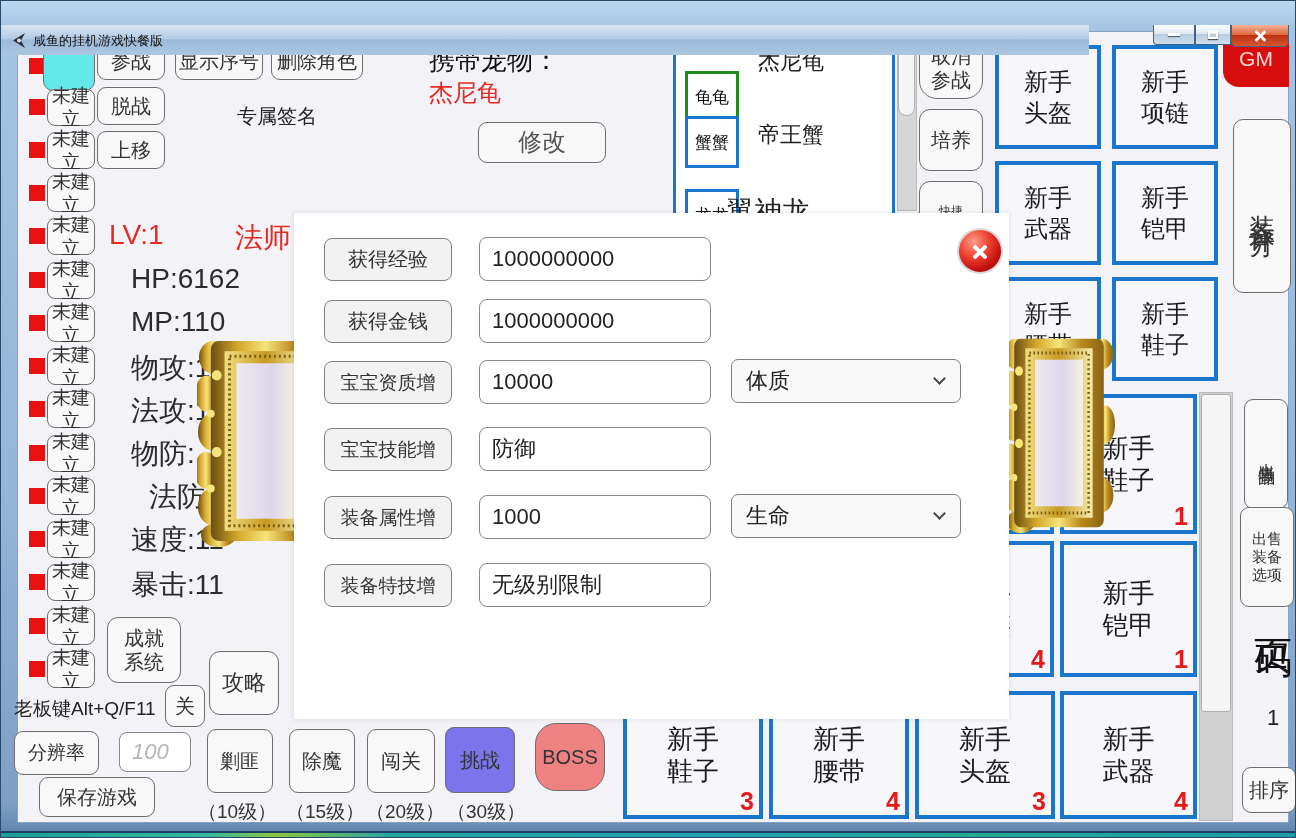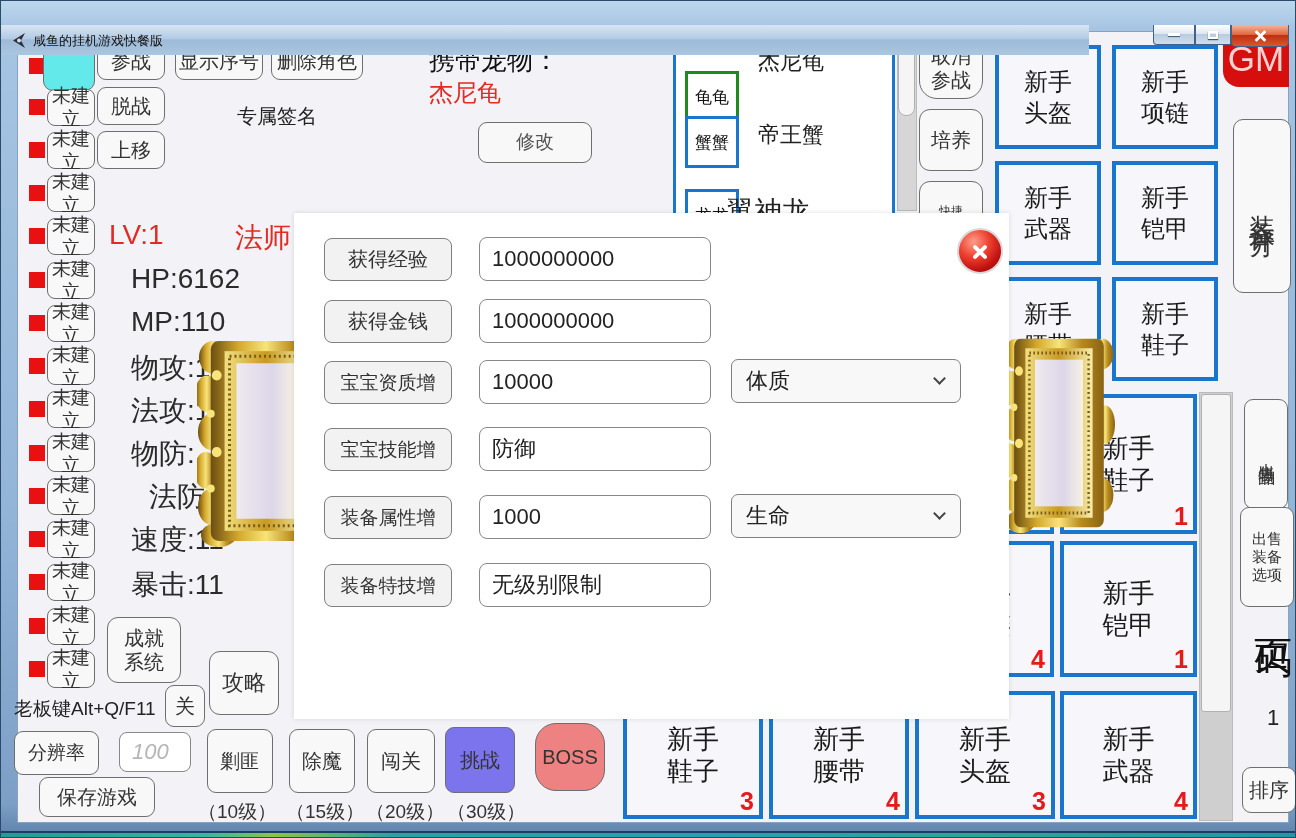--- a/index.html
+++ b/index.html
@@ -115,21 +115,21 @@
       <div class="red-sq" style="position: absolute; left: 28px; top: 660px;"></div>
       <div class="btn" style="position: absolute; left: 46px; top: 650px; width: 48px; height: 37px; font-size: 19px; border-radius: 8px; padding: 0px;">未建立</div>
     </div>
 
   <div class="abs btn" style="left:96px;top:40px;width:68px;height:39px;font-size:20px">参战</div>
   <div class="abs btn" style="left:96px;top:86px;width:68px;height:38px;font-size:20px">脱战</div>
   <div class="abs btn" style="left:96px;top:130px;width:68px;height:38px;font-size:20px">上移</div>
   <div class="abs btn" style="left:174px;top:40px;width:88px;height:39px;font-size:20px">显示序号</div>
   <div class="abs btn" style="left:270px;top:40px;width:92px;height:39px;font-size:20px">删除角色</div>
   <div class="abs" style="left:236px;top:102px;font-size:20px;color:#222">专属签名</div>
-  <div class="abs btn" style="left:477px;top:121px;width:114px;height:41px;font-size:19px;color:#555">修改</div>
+  <div class="abs btn" style="left:477px;top:121px;width:128px;height:41px;font-size:24px;color:#555">修改</div>
   <div class="abs" style="left:428px;top:42px;font-size:26px;color:#111">携带宠物：</div>
   <div class="abs redtext" style="left:428px;top:76px;font-size:24px">杰尼龟</div>
 
   <div class="abs statline redtext" style="left:108px;top:218px">LV:1</div>
   <div class="abs statline redtext" style="left:234px;top:218px">法师</div>
   <div id="stats-rows">
       <div class="statline" style="position: absolute; left: 130px; top: 262px;">HP:6162</div>
       <div class="statline" style="position: absolute; left: 130px; top: 305px;">MP:110</div>
       <div class="statline" style="position: absolute; left: 130px; top: 348px;">物攻:1</div>
       <div class="statline" style="position: absolute; left: 130px; top: 391px;">法攻:1</div>
@@ -264,21 +264,21 @@
       <div class="slot" style="position: absolute; left: 994px; top: 160px; width: 106px; height: 104px; z-index: 1;">新手
 武器</div>
       <div class="slot" style="position: absolute; left: 1111px; top: 160px; width: 106px; height: 104px; z-index: 1;">新手
 铠甲</div>
       <div class="slot" style="position: absolute; left: 994px; top: 276px; width: 106px; height: 104px; z-index: 1;">新手
 腰带</div>
       <div class="slot" style="position: absolute; left: 1111px; top: 276px; width: 106px; height: 104px; z-index: 1;">新手
 鞋子</div>
     </div>
   <div class="abs" style="left:1222px;top:30px;width:66px;height:56px;background:#d60e0e;border-bottom-left-radius:16px;z-index:2;
-       display:flex;align-items:center;justify-content:center;color:#ffd2d2;font-size:35px;font-weight:500">GM</div>
+       display:flex;align-items:center;justify-content:center;color:#ffd2d2;font-size:21px;font-weight:500">GM</div>
   <div class="abs btn vert" style="left:1232px;top:118px;width:58px;height:174px;font-size:26px;letter-spacing:6px;border-radius:10px;z-index:2">装备评分</div>
 
   <div id="inventory">
       <div class="invitem" style="position: absolute; left: 915px; top: 393px; width: 138px; height: 140px; z-index: 1;"><span class="invcount">1</span></div>
       <div class="invitem" style="position: absolute; left: 1059px; top: 393px; width: 137px; height: 140px; z-index: 1;">新手
 鞋子<span class="invcount">1</span></div>
       <div class="invitem" style="position: absolute; left: 915px; top: 540px; width: 138px; height: 136px; z-index: 1;">新手
 项链<span class="invcount">4</span></div>
       <div class="invitem" style="position: absolute; left: 1059px; top: 540px; width: 137px; height: 136px; z-index: 1;">新手
 铠甲<span class="invcount">1</span></div>

